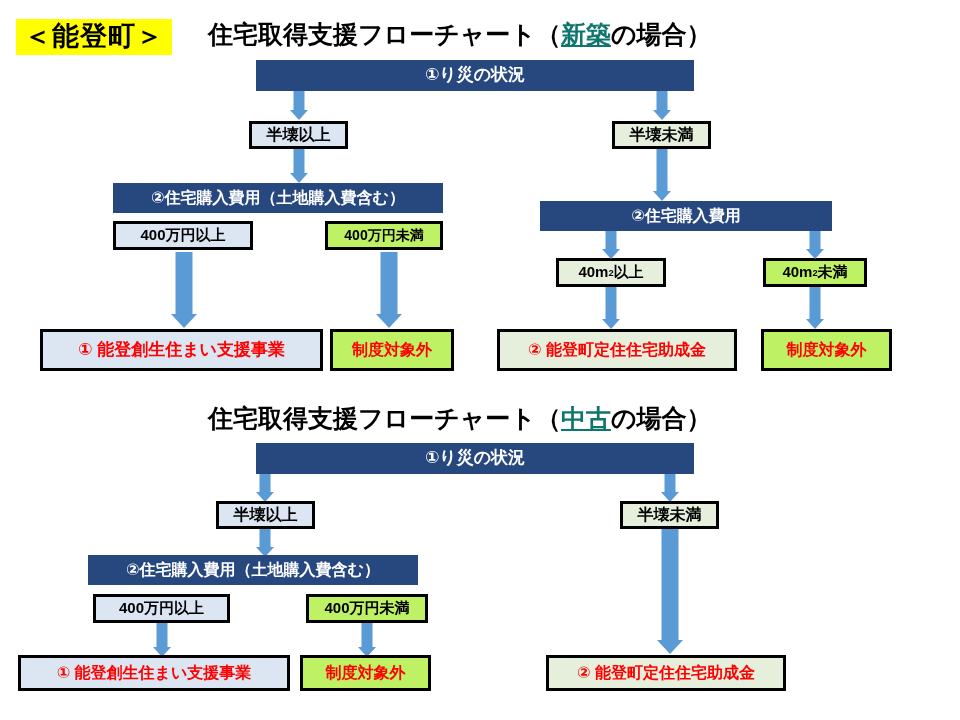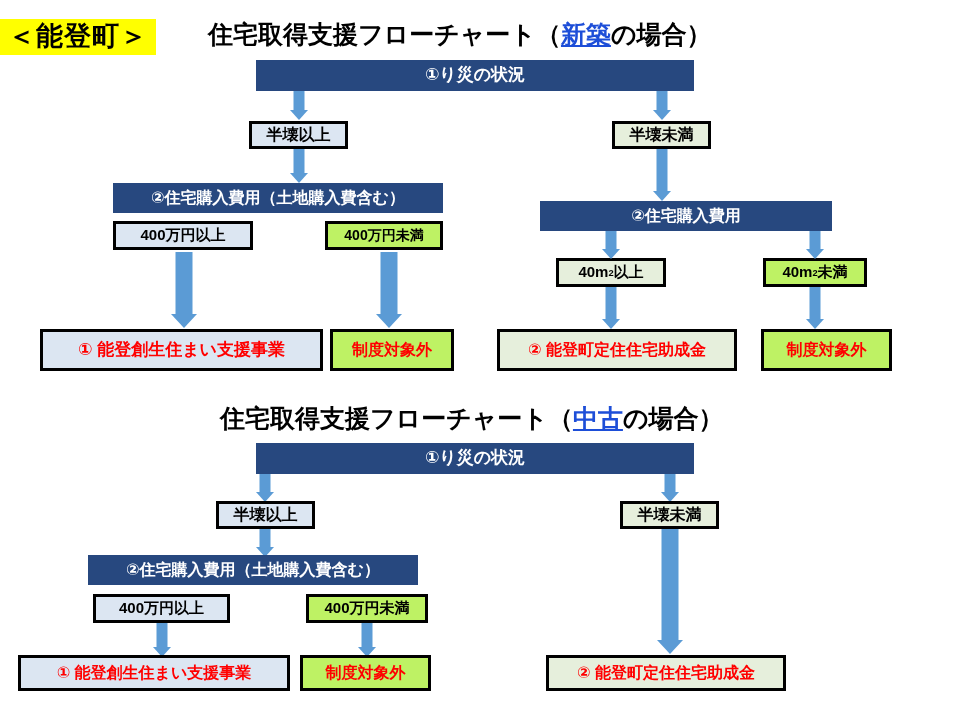--- a/index.html
+++ b/index.html
@@ -25,21 +25,21 @@
     line-height:1.05;
   }
   .chart-title{
     position:absolute;
     font-size:25px;
     font-weight:bold;
     color:#000;
     white-space:nowrap;
     line-height:1;
   }
-  .chart-title .hl{color:#1d4ed8;text-decoration:underline;}
+  .chart-title .hl{color:#0f766e;text-decoration:underline;}
 
   
   .box{
     position:absolute;
     box-sizing:border-box;
     display:flex;
     align-items:center;
     justify-content:center;
     text-align:center;
     white-space:nowrap;
@@ -86,21 +86,21 @@
     border-right:9px solid transparent;
     border-top:10px solid #5B9BD5;
   }
   .sup{font-size:0.62em;vertical-align:super;line-height:0;}
 </style>
 </head>
 <body>
 
 <div class="stage">
 
-  <div class="badge" style="left:0;top:19px;">＜能登町＞</div>
+  <div class="badge" style="left:16px;top:19px;">＜能登町＞</div>
 
   <div class="chart-title" style="left:208px;top:22px;">
     <span>住宅取得支援フローチャート（</span><span class="hl">新築</span><span>の場合）</span>
   </div>
 
   <div class="box hdr" style="left:256px;top:60px;width:438px;height:31px;font-size:17px;">①り災の状況</div>
 
   <div class="arrow thin" style="left:284px;top:91px;width:30px;height:29px;">
     <div class="shaft" style="width:11px;height:19px;"></div>
     <div class="head" style="top:19px;"></div>
@@ -164,21 +164,21 @@
   <div class="arrow thin" style="left:800px;top:287px;width:30px;height:42px;">
     <div class="shaft" style="width:11px;height:32px;"></div>
     <div class="head" style="top:32px;"></div>
   </div>
 
   <div class="box bx fill-blue red-text" style="left:40px;top:329px;width:283px;height:42px;font-size:17px;">① 能登創生住まい支援事業</div>
   <div class="box bx fill-white red-text" style="left:330px;top:329px;width:124px;height:42px;font-size:16px;">制度対象外</div>
   <div class="box bx fill-green red-text" style="left:497px;top:329px;width:240px;height:42px;font-size:16px;">② 能登町定住住宅助成金</div>
   <div class="box bx fill-white red-text" style="left:761px;top:329px;width:131px;height:42px;font-size:16px;">制度対象外</div>
 
-  <div class="chart-title" style="left:208px;top:406px;margin-left:12px;">
+  <div class="chart-title" style="left:208px;top:406px;">
     <span>住宅取得支援フローチャート（</span><span class="hl">中古</span><span>の場合）</span>
   </div>
 
   <div class="box hdr" style="left:256px;top:443px;width:438px;height:31px;font-size:17px;">①り災の状況</div>
 
   <div class="arrow thin" style="left:250px;top:474px;width:30px;height:28px;">
     <div class="shaft" style="width:11px;height:18px;"></div>
     <div class="head" style="top:18px;"></div>
   </div>
   <div class="arrow thin" style="left:655px;top:474px;width:30px;height:28px;">

